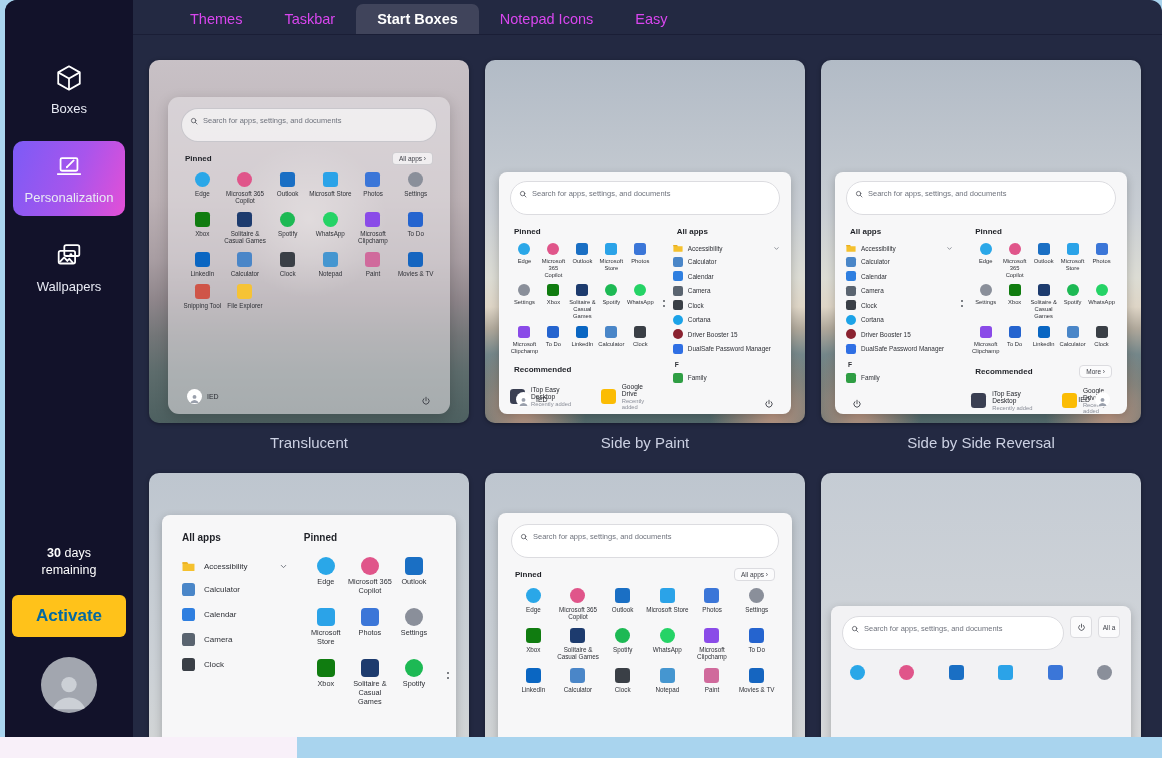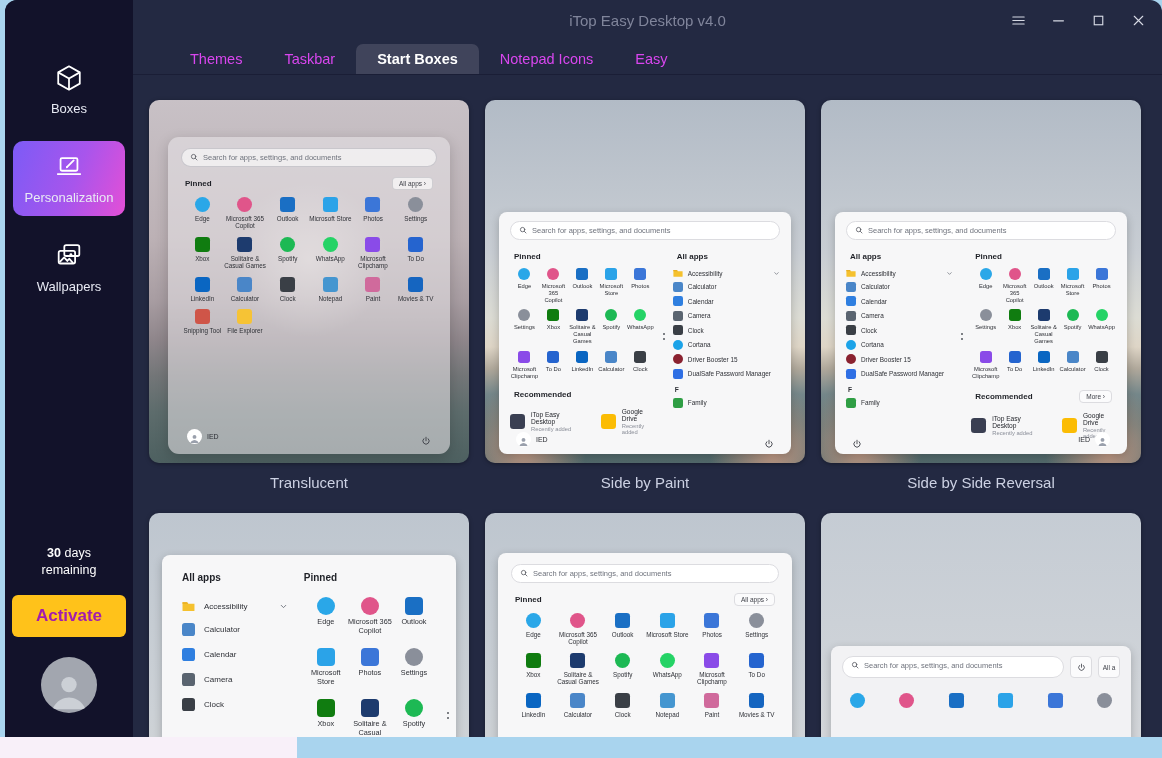--- a/index.html
+++ b/index.html
@@ -13,21 +13,21 @@
   .sidebar{width:128px;flex-shrink:0;background:#12122a;display:flex;flex-direction:column;
            align-items:center;padding:52px 0 24px;box-sizing:border-box}
   .side-item{display:flex;flex-direction:column;align-items:center;gap:8px;color:#e8eaf4;
              font-size:13px;margin-bottom:14px;width:112px;padding:11px 0;border-radius:10px;
              position:relative;cursor:pointer}
   .side-item .icn{width:30px;height:30px;color:#fff}
   .side-item.selected{background:linear-gradient(110deg,#7c5bf6 0%,#a855ec 55%,#e44fd6 100%)}
   .badge{position:absolute;top:3px;right:15px;width:9px;height:9px;border-radius:50%;background:#4da3f5}
   .trial{margin-top:auto;color:#fff;font-size:12.5px;text-align:center;line-height:1.35}
   .activate{margin-top:16px;width:114px;height:42px;border-radius:6px;background:#ffc21a;
-            color:#a21caf;font-weight:bold;font-size:17px;display:flex;align-items:center;
+            color:#0369a1;font-weight:bold;font-size:17px;display:flex;align-items:center;
             justify-content:center;cursor:pointer}
   .avatar{margin-top:20px;width:56px;height:56px;border-radius:50%;background:#a2a6af;
           color:#ccd0d6;display:flex;align-items:flex-end;justify-content:center;overflow:hidden}
   .avatar svg{width:44px;height:44px}
 
   
   .main{flex:1;display:flex;flex-direction:column;min-width:0}
   .titlebar{height:40px;position:relative;display:flex;align-items:center;justify-content:center;flex-shrink:0}
   .title{color:#80859b;font-size:15px}
   .controls{position:absolute;right:4px;top:0;height:40px;display:flex}
@@ -53,23 +53,23 @@
      radial-gradient(circle at 12% 96%, #c29a85 0%, rgba(194,154,133,0) 14%),
      radial-gradient(circle at 90% 97%, #c29a85 0%, rgba(194,154,133,0) 14%),
      radial-gradient(circle at 50% 60%, rgba(255,252,242,.9) 0%, rgba(255,252,242,0) 20%),
      linear-gradient(180deg,#b2bbc6 0%,#c8cdd3 42%,#dcdcd4 60%,#ded5c6 68%,#b0a89b 74%,#75878a 81%,#5a7375 90%,#52696b 100%)}
   .sky-plain{background:linear-gradient(180deg,#bec6cf 0%,#ccd1d6 55%,#d9d9d4 100%)}
 
   
   .tl-panel{position:absolute;left:19px;right:19px;top:37px;bottom:9px;border-radius:11px;
             background:rgba(229,226,230,.58);box-shadow:0 4px 14px rgba(0,0,0,.18);
             display:flex;flex-direction:column;padding:11px 13px 8px;box-sizing:border-box}
-  .search-pill{display:flex;align-items:flex-start;gap:5px;background:rgba(255,255,255,.6);
+  .search-pill{display:flex;align-items:flex-end;gap:5px;background:rgba(255,255,255,.6);
                border:1px solid rgba(130,130,140,.35);border-radius:99px;height:19px;
-               padding:4px 8px;color:#6f737d;font-size:7.5px;flex-shrink:0;box-sizing:border-box}
+               padding:16px 8px;color:#6f737d;font-size:7.5px;flex-shrink:0;box-sizing:border-box}
   .search-pill .icn{width:8px;height:8px;flex-shrink:0;color:#55585f}
   .on-white .search-pill{background:#fff;border-color:#dcdce0}
   .sec-row{display:flex;align-items:center;justify-content:space-between;margin:10px 4px 2px}
   .sec-label{font-size:8px;font-weight:bold;color:#1f2127}
   .pill{display:flex;align-items:center;gap:2px;font-size:6.5px;color:#3c3e46;
         background:rgba(255,255,255,.65);border:1px solid rgba(130,130,140,.3);
         border-radius:4px;padding:2px 6px;white-space:nowrap}
   .on-white .pill{background:#fbfbfc;border-color:#dcdce0}
   .grid6{display:grid;grid-template-columns:repeat(6,1fr);row-gap:7px;margin-top:5px}
   .grid5{display:grid;grid-template-columns:repeat(5,1fr);row-gap:6px;margin-top:5px}
@@ -171,45 +171,20 @@
     <div class="activate">Activate</div>
     <div class="avatar">
       <svg viewBox="0 0 24 24" fill="currentColor">
           <circle cx="12" cy="8.5" r="4.2"></circle>
           <path d="M3 22c1.8-5 6.5-6.5 9-6.5s7.2 1.5 9 6.5z"></path>
         </svg>
     </div>
   </aside>
 
   <div class="main">
-    <div class="titlebar">
-      <span class="title">iTop Easy Desktop v4.0</span>
-      <div class="controls">
-        <div class="ctrl">
-          <svg viewBox="0 0 24 24" fill="none" stroke="currentColor" stroke-width="1.6" stroke-linecap="round">
-              <path d="M4 7h16M4 12h16M4 17h16"></path>
-            </svg>
-        </div>
-        <div class="ctrl">
-          <svg viewBox="0 0 24 24" fill="none" stroke="currentColor" stroke-width="1.6" stroke-linecap="round">
-              <path d="M5 12.5h14"></path>
-            </svg>
-        </div>
-        <div class="ctrl">
-          <svg viewBox="0 0 24 24" fill="none" stroke="currentColor" stroke-width="1.6">
-              <rect x="6" y="6" width="12" height="12"></rect>
-            </svg>
-        </div>
-        <div class="ctrl">
-          <svg viewBox="0 0 24 24" fill="none" stroke="currentColor" stroke-width="1.6" stroke-linecap="round">
-              <path d="M6 6l12 12M18 6L6 18"></path>
-            </svg>
-        </div>
-      </div>
-    </div>
     <nav class="tabbar" id="tabbar">
         <div class="tab">Themes</div>
         <div class="tab">Taskbar</div>
         <div class="tab active">Start Boxes</div>
         <div class="tab">Notepad Icons</div>
         <div class="tab">Easy</div>
       </nav>
     <div class="content" id="cards">
         <div class="card-wrap">
           <div class="card">

